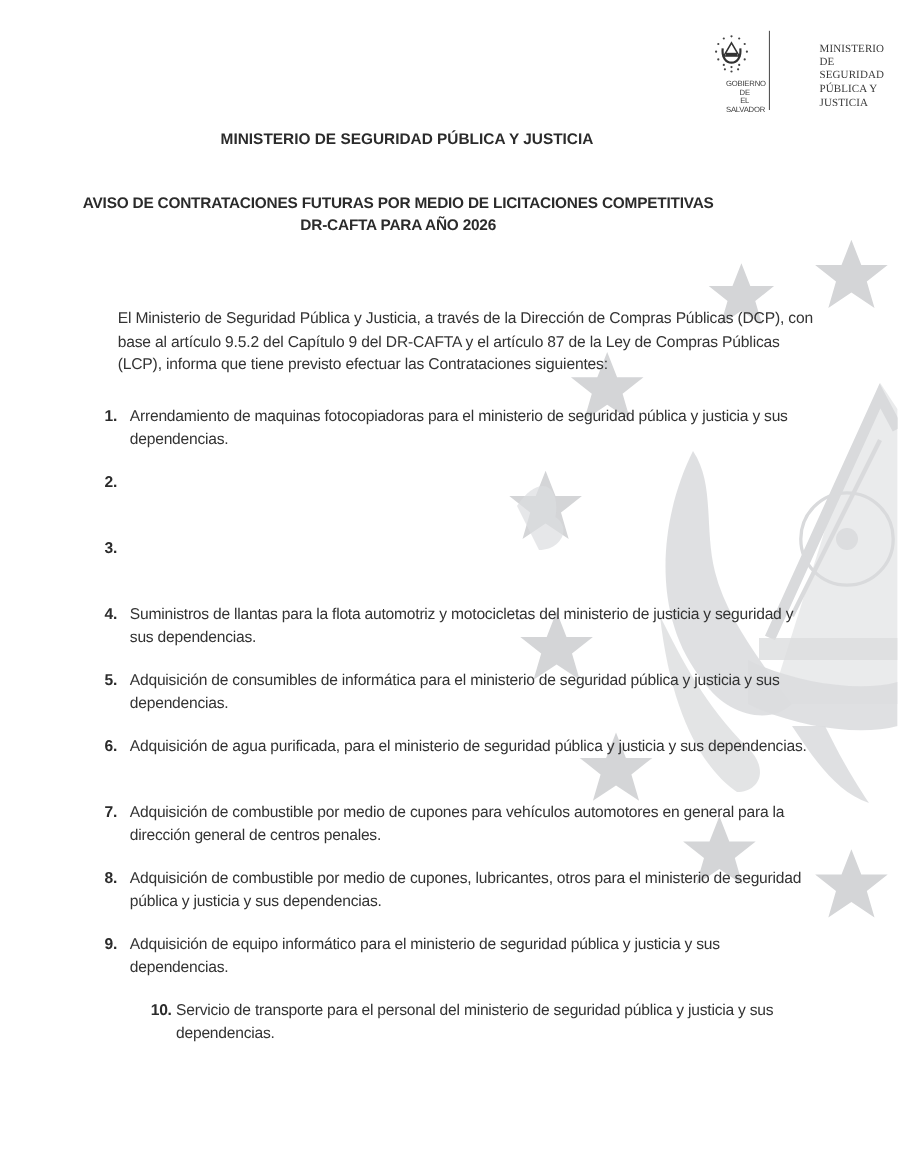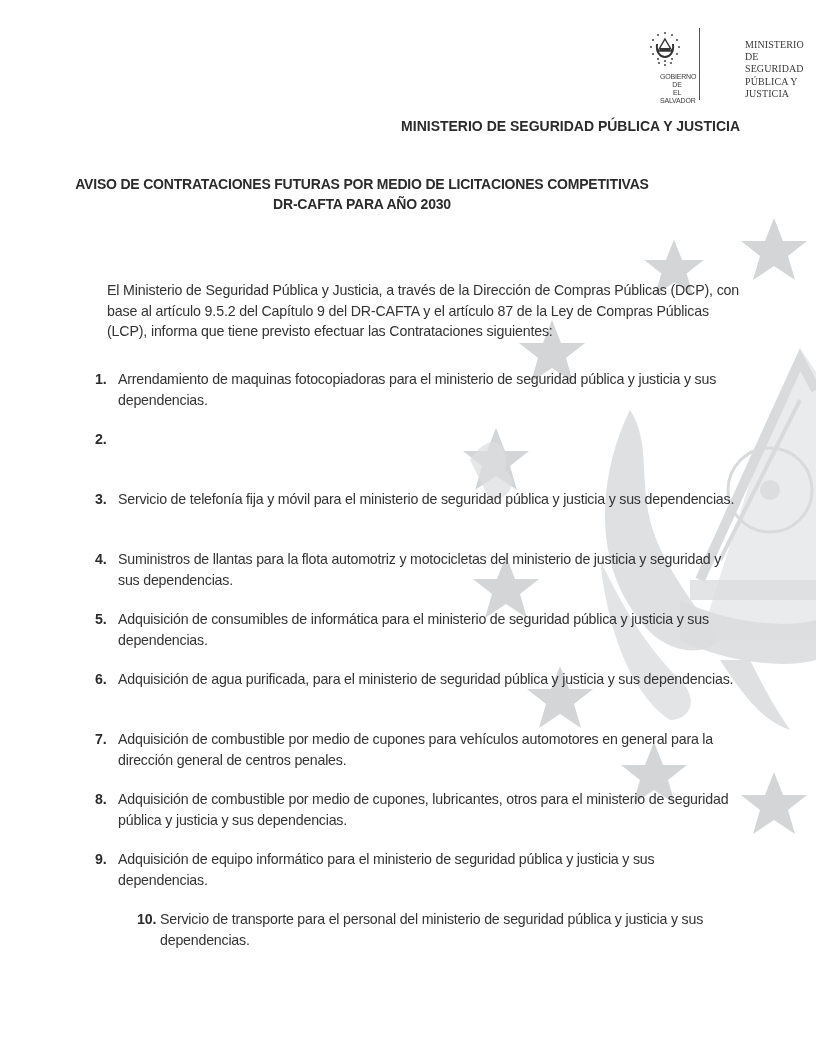--- a/index.html
+++ b/index.html
@@ -18,21 +18,21 @@
   .logo { position: absolute; top: 28px; left: 636px; width: 170px; height: 74px; }
   .logo .seal { position: absolute; left: 0; top: 0; width: 58px; height: 74px; text-align: center; }
   .logo .seal svg { display: block; margin: 2px auto 0; }
   .logo .seal .gov { font-family: Liberation Sans, sans-serif; font-size: 7px; line-height: 8px;
          color: #3a3a3a; letter-spacing: -0.2px; margin-top: 1px; margin-left: 24px; }
   .logo .vline { position: absolute; left: 63px; top: 0; width: 1px; height: 72px; background: #555; }
   .logo .mtext { position: absolute; left: 73px; top: 11px; font-family: "Liberation Serif", "DejaVu Serif", serif;
          font-size: 10px; line-height: 12.2px; color: #3a3a3a; letter-spacing: 0.1px; margin-left: 36px; }
 
   
-  .head1 { position: absolute; top: 116px; left: 0; width: 740px; text-align: right; font-weight: bold;
+  .head1 { position: absolute; top: 116px; left: 0; width: 740px; text-align: center; font-weight: bold;
            font-size: 14px; line-height: 20px; color: #2b2b2b; }
   .head2 { position: absolute; top: 174px; left: 0; width: 724px; text-align: center; font-weight: bold;
            font-size: 14px; line-height: 20px; color: #2b2b2b; letter-spacing: -0.2px; }
 
   .intro { position: absolute; top: 268px; left: 95px; width: 640px; font-size: 14.2px; line-height: 20.5px;
            color: #333333; letter-spacing: -0.15px; }
 
   .list { position: absolute; top: 369px; left: 95px; width: 640px; margin: 0; padding: 0; list-style: none; }
   .list li { position: relative; padding-left: 23px; font-size: 14.2px; line-height: 20.5px; height: 60px;
              letter-spacing: -0.2px; color: #333333; }
@@ -109,29 +109,29 @@
       <div>JUSTICIA</div>
     </div>
   </div>
 
   <div class="head1">
     <div>MINISTERIO DE SEGURIDAD PÚBLICA Y JUSTICIA</div>
   </div>
 
   <div class="head2">
     <div>AVISO DE CONTRATACIONES FUTURAS POR MEDIO DE LICITACIONES COMPETITIVAS</div>
-    <div>DR-CAFTA PARA AÑO 2030</div>
+    <div>DR-CAFTA PARA AÑO 2026</div>
   </div>
 
   <p class="intro" style="margin:12px;">El Ministerio de Seguridad Pública y Justicia, a través de la Dirección de Compras Públicas (DCP), con base al artículo 9.5.2 del Capítulo 9 del DR-CAFTA y el artículo 87 de la Ley de Compras Públicas (LCP), informa que tiene previsto efectuar las Contrataciones siguientes:</p>
 
   <ol class="list">
     <li><span class="num">1.</span><span>Arrendamiento de maquinas fotocopiadoras para el ministerio de seguridad pública y justicia y sus dependencias.</span></li>
     <li><span class="num">2.</span></li>
-    <li><span class="num">3.</span><span>Servicio de telefonía fija y móvil para el ministerio de seguridad pública y justicia y sus dependencias.</span></li>
+    <li><span class="num">3.</span></li>
     <li><span class="num">4.</span><span>Suministros de llantas para la flota automotriz y motocicletas del ministerio de justicia y seguridad y sus dependencias.</span></li>
     <li><span class="num">5.</span><span>Adquisición de consumibles de informática para el ministerio de seguridad pública y justicia y sus dependencias.</span></li>
     <li><span class="num">6.</span><span>Adquisición de agua purificada, para el ministerio de seguridad pública y justicia y sus dependencias.</span></li>
     <li><span class="num">7.</span><span>Adquisición de combustible por medio de cupones para vehículos automotores en general para la dirección general de centros penales.</span></li>
     <li><span class="num">8.</span><span>Adquisición de combustible por medio de cupones, lubricantes, otros para el ministerio de seguridad pública y justicia y sus dependencias.</span></li>
     <li><span class="num">9.</span><span>Adquisición de equipo informático para el ministerio de seguridad pública y justicia y sus dependencias.</span></li>
     <li class="ten"><span class="num">10.</span><span>Servicio de transporte para el personal del ministerio de seguridad pública y justicia y sus dependencias.</span></li>
   </ol>
 
 </div>

